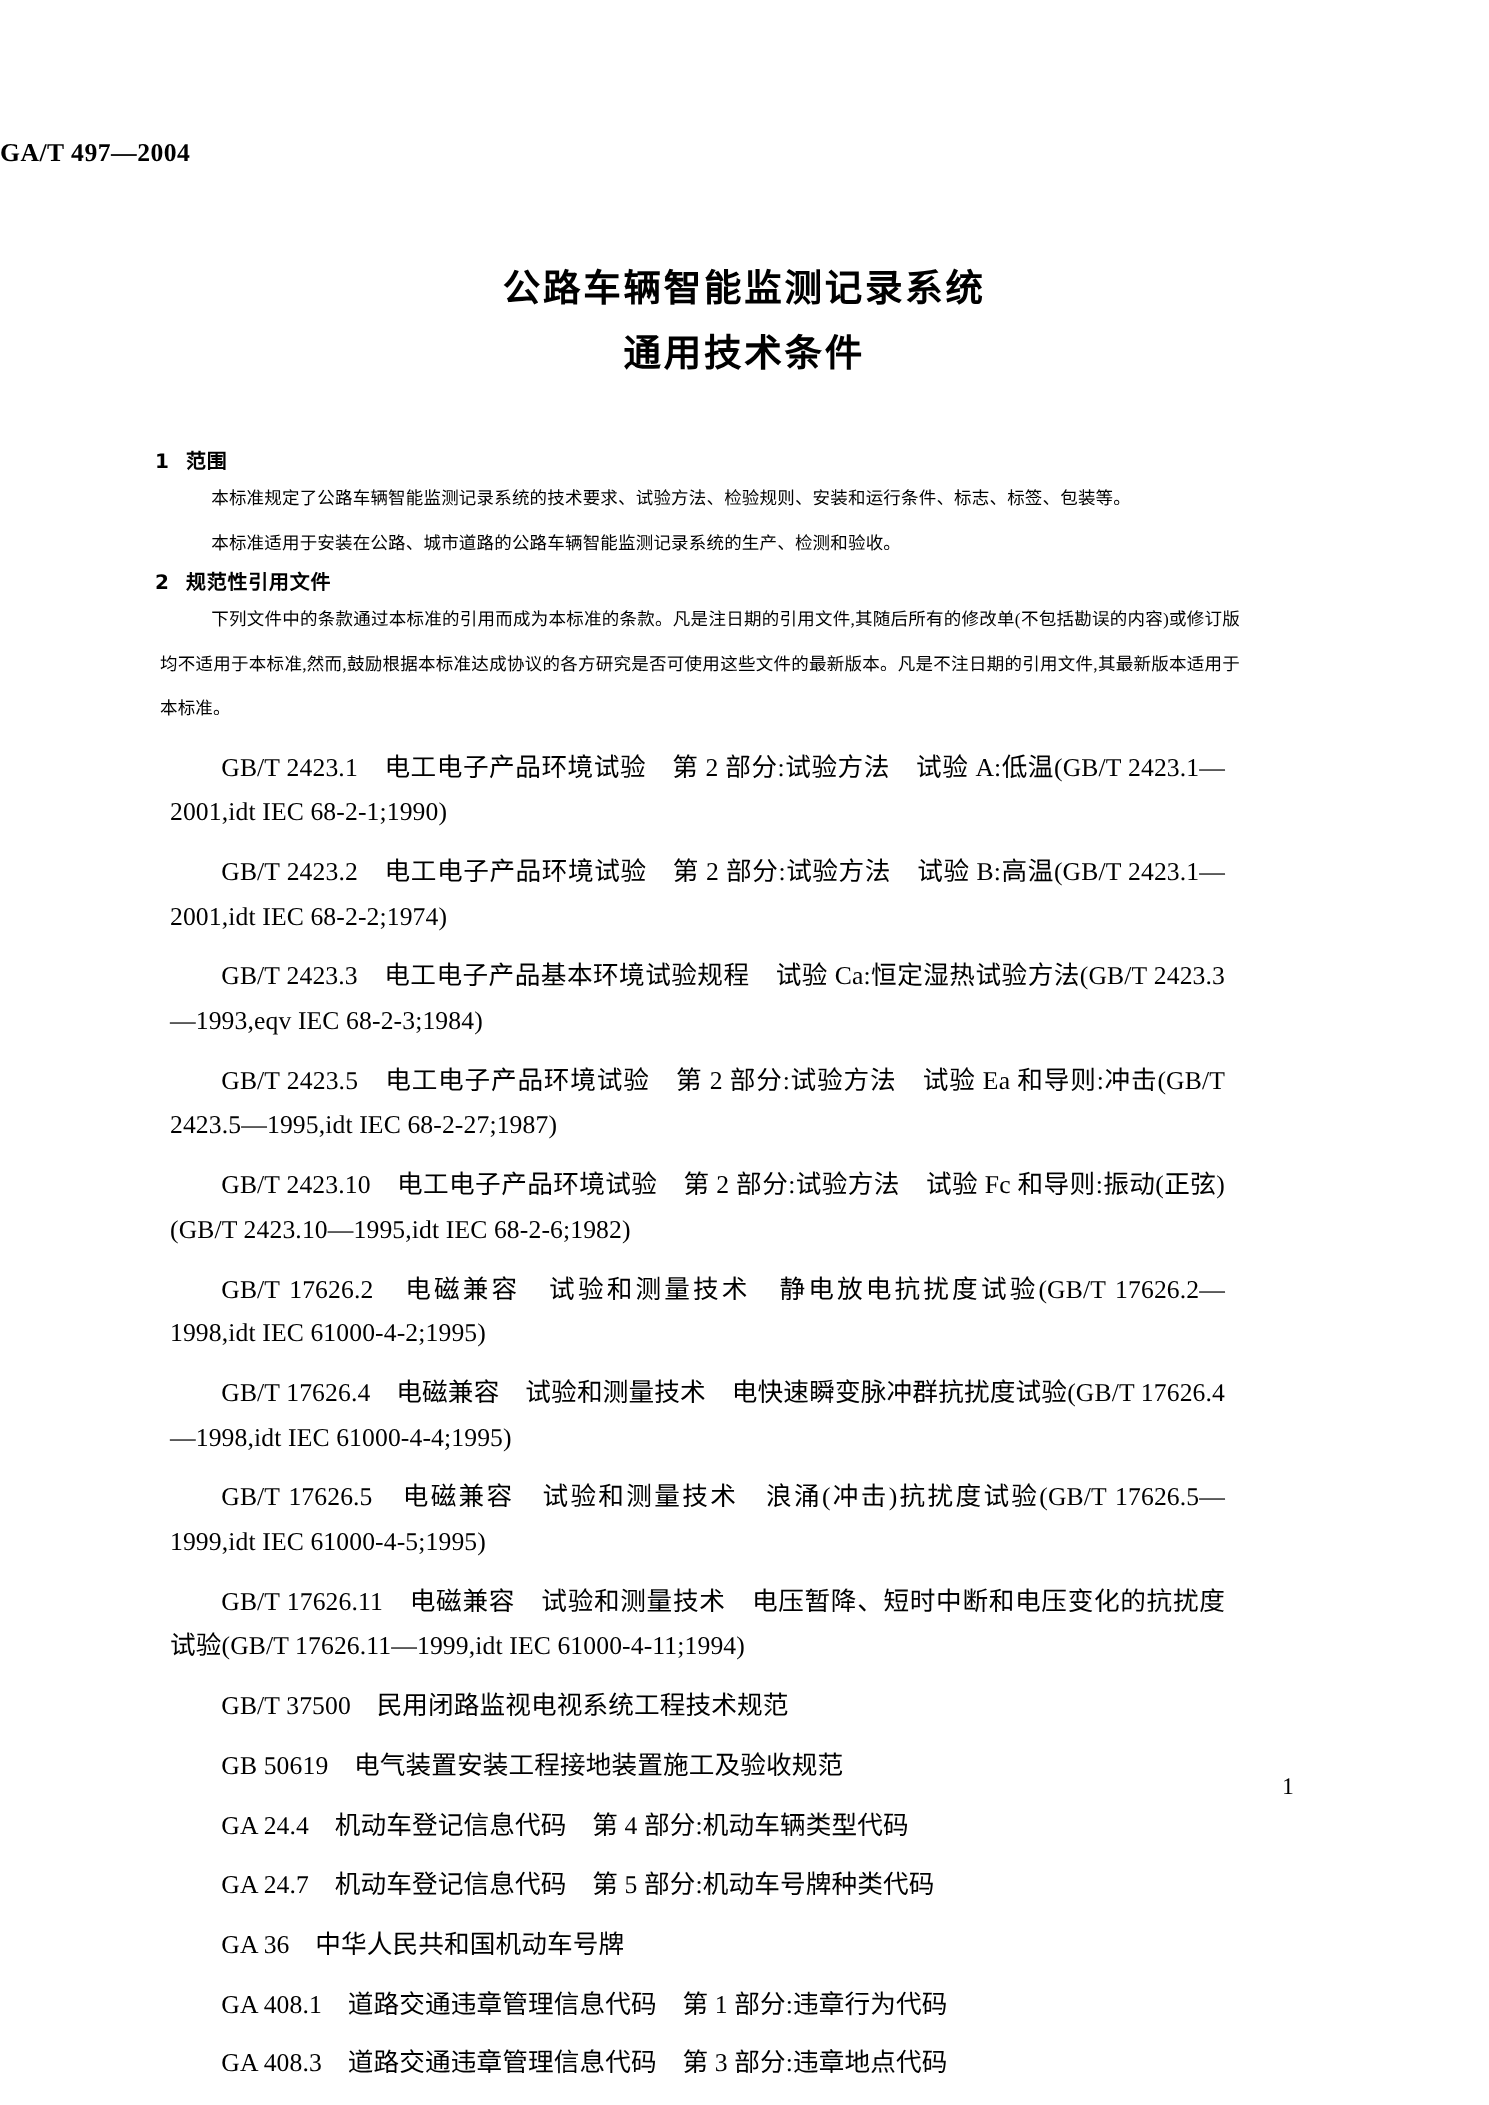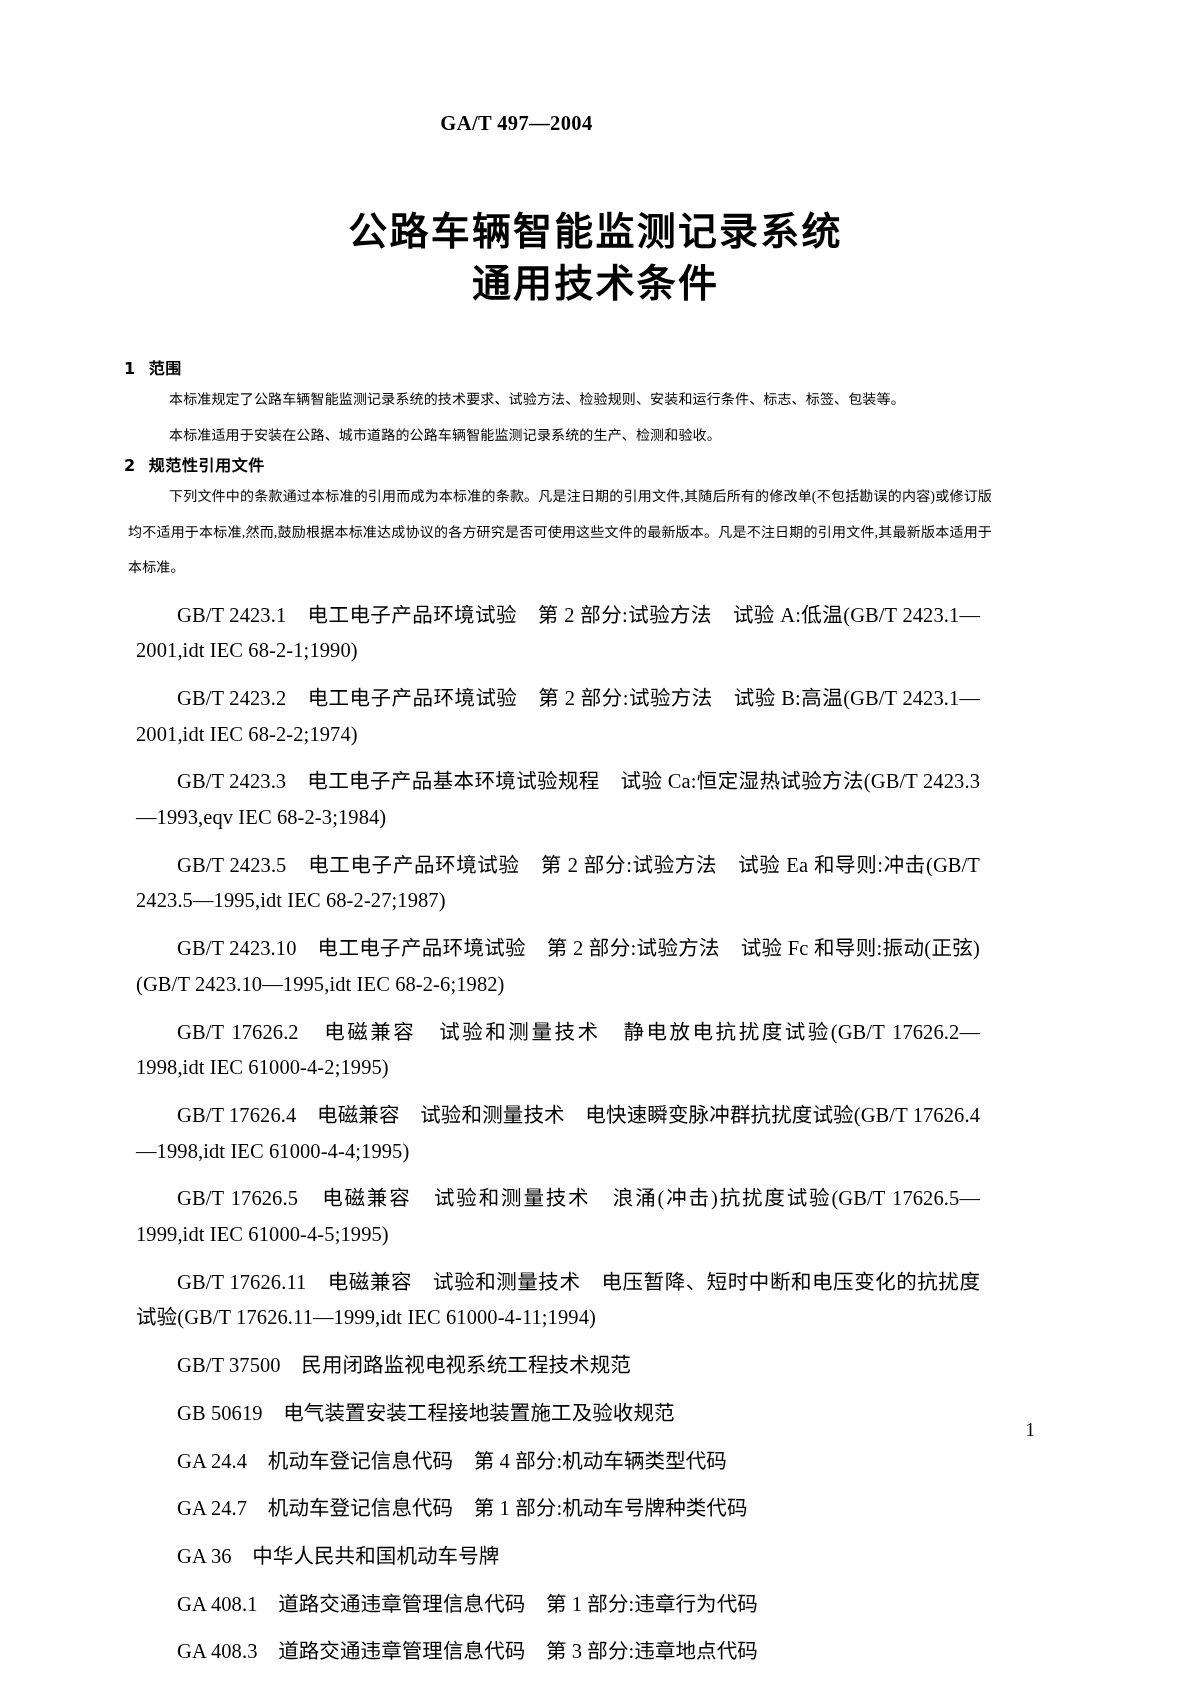--- a/index.html
+++ b/index.html
@@ -25,38 +25,38 @@
     padding: 0;
     overflow: hidden;
   }
 
   
   .page-header {
     position: absolute;
     top: 112px;
     left: 0;
     right: 158px;
-    text-align: center;
+    text-align: left;
     font-family: "Liberation Serif", "DejaVu Serif", serif;
     font-weight: bold;
     font-size: 20.5px;
     letter-spacing: 0.4px;
     white-space: nowrap;
   }
 
   
   .doc-title {
     position: absolute;
     top: 206px;
     left: 0;
     right: 0;
     text-align: center;
     font-family: "DejaVu Sans", "Liberation Sans", sans-serif;
     font-weight: bold;
-    font-size: 39px;
+    font-size: 30px;
     line-height: 52px;
     letter-spacing: 2.2px;
   }
   .doc-title .line2 {
     display: block;
   }
 
   
   .content {
     position: absolute;
@@ -146,21 +146,21 @@
     <p class="ref">GB/T 2423.3　电工电子产品基本环境试验规程　试验 Ca:恒定湿热试验方法(GB/T 2423.3—1993,eqv IEC 68-2-3;1984)</p>
     <p class="ref">GB/T 2423.5　电工电子产品环境试验　第 2 部分:试验方法　试验 Ea 和导则:冲击(GB/T 2423.5—1995,idt IEC 68-2-27;1987)</p>
     <p class="ref">GB/T 2423.10　电工电子产品环境试验　第 2 部分:试验方法　试验 Fc 和导则:振动(正弦)(GB/T 2423.10—1995,idt IEC 68-2-6;1982)</p>
     <p class="ref">GB/T 17626.2　电磁兼容　试验和测量技术　静电放电抗扰度试验(GB/T 17626.2—1998,idt IEC 61000-4-2;1995)</p>
     <p class="ref">GB/T 17626.4　电磁兼容　试验和测量技术　电快速瞬变脉冲群抗扰度试验(GB/T 17626.4—1998,idt IEC 61000-4-4;1995)</p>
     <p class="ref">GB/T 17626.5　电磁兼容　试验和测量技术　浪涌(冲击)抗扰度试验(GB/T 17626.5—1999,idt IEC 61000-4-5;1995)</p>
     <p class="ref">GB/T 17626.11　电磁兼容　试验和测量技术　电压暂降、短时中断和电压变化的抗扰度试验(GB/T 17626.11—1999,idt IEC 61000-4-11;1994)</p>
     <p class="ref nojust">GB/T 37500　民用闭路监视电视系统工程技术规范</p>
     <p class="ref nojust">GB 50619　电气装置安装工程接地装置施工及验收规范</p>
     <p class="ref nojust">GA 24.4　机动车登记信息代码　第 4 部分:机动车辆类型代码</p>
-    <p class="ref nojust">GA 24.7　机动车登记信息代码　第 1 部分:机动车号牌种类代码</p>
+    <p class="ref nojust">GA 24.7　机动车登记信息代码　第 5 部分:机动车号牌种类代码</p>
     <p class="ref nojust">GA 36　中华人民共和国机动车号牌</p>
     <p class="ref nojust">GA 408.1　道路交通违章管理信息代码　第 1 部分:违章行为代码</p>
     <p class="ref nojust">GA 408.3　道路交通违章管理信息代码　第 3 部分:违章地点代码</p>
     <p class="ref nojust">ISO/IEC 15444:2000　信息技术——JPEG2000 图像编码系统</p>
 
   </div>
 
   <div class="folio">1</div>
 
 </div>

